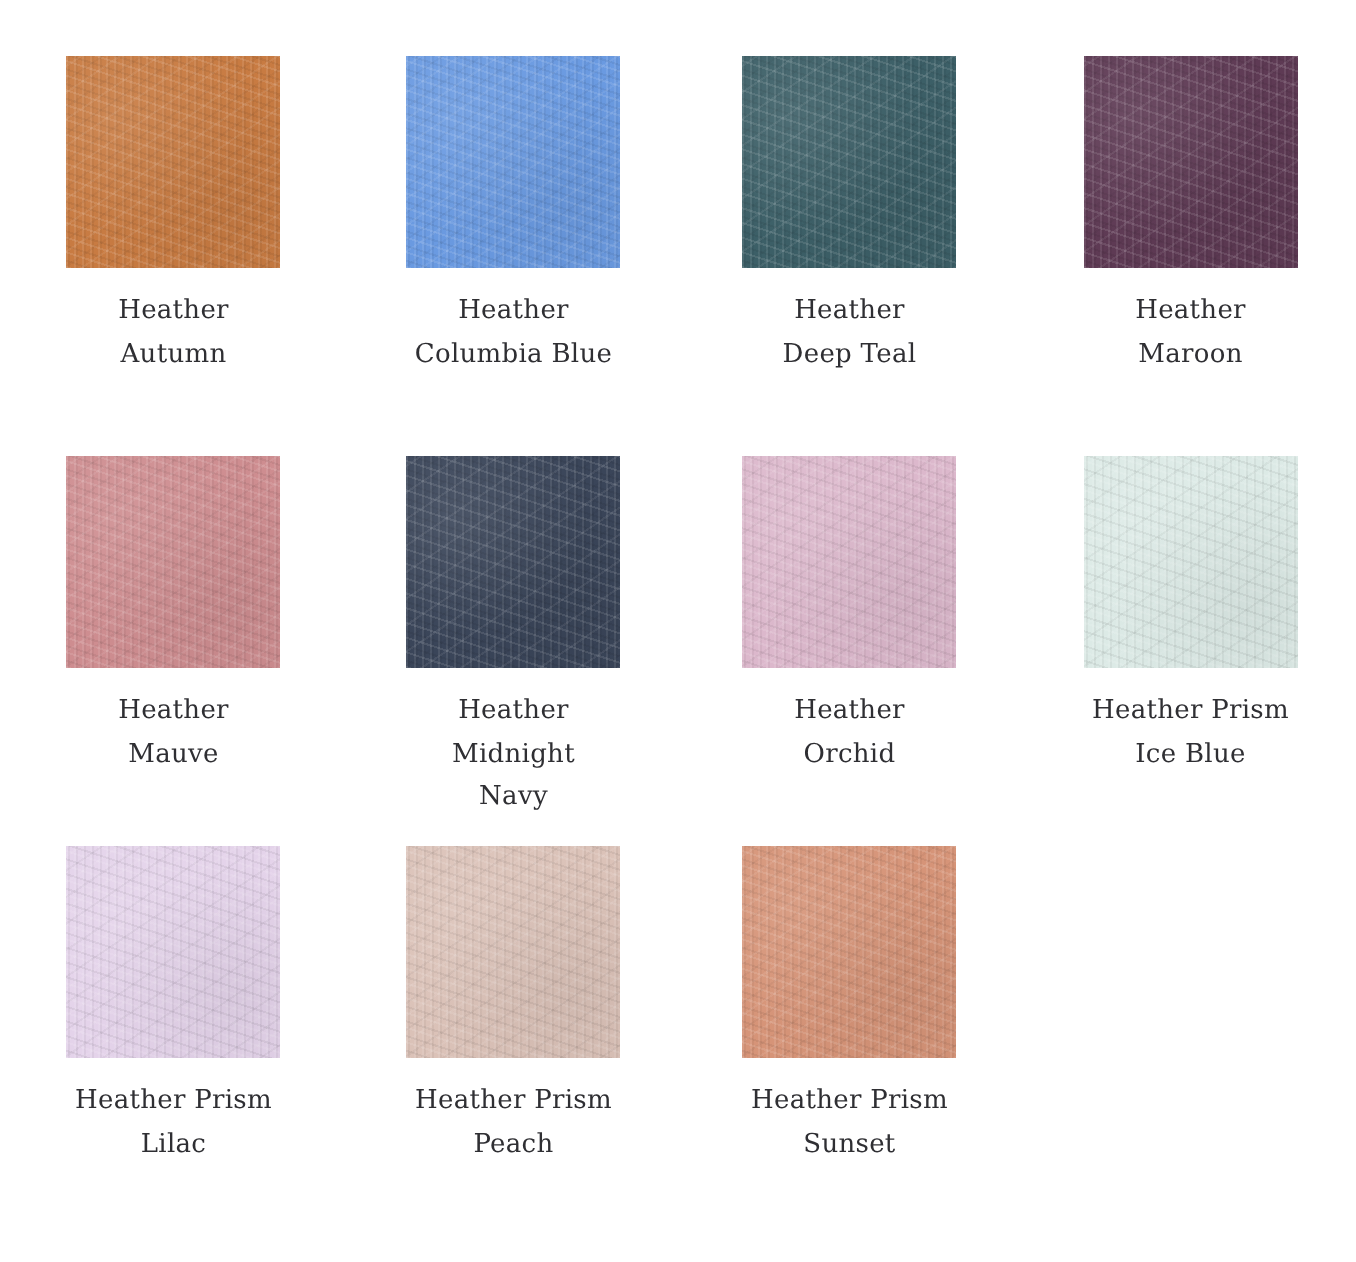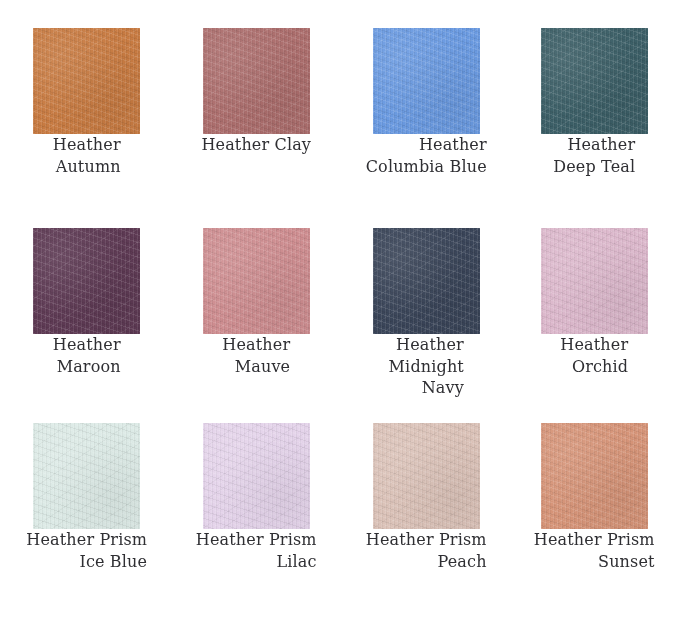--- a/index.html
+++ b/index.html
@@ -94,22 +94,23 @@
         rgba(0,0,0,0.0) 6px,
         rgba(0,0,0,0.0) 11px);
   }
   .swatch-chip .tex-d {
     background-image:
       radial-gradient(ellipse at 22% 28%, rgba(255,255,255,0.09), rgba(255,255,255,0) 58%),
       radial-gradient(ellipse at 78% 72%, rgba(0,0,0,0.055), rgba(0,0,0,0) 62%);
   }
 
   .swatch-label {
-    text-align: right;
-    font-size: 16px;
+    margin-top: 11px;
+    text-align: center;
+    font-size: 13px;
     line-height: 21.5px;
     color: #2f2f33;
     letter-spacing: 0.15px;
     white-space: pre-line;
     font-family: "DejaVu Serif", "Liberation Serif", serif;
   }
 </style>
 </head>
 <body style="background: rgb(255, 255, 255);">
 
@@ -118,29 +119,20 @@
       <div class="swatch-cell col-0 row-1">
         <div class="swatch-chip" title="Heather Autumn" style="background-color: rgb(200, 123, 66);">
           <div class="tex tex-a"></div>
           <div class="tex tex-b"></div>
           <div class="tex tex-c"></div>
           <div class="tex tex-d"></div>
         </div>
         <div class="swatch-label">Heather
 Autumn</div>
       </div>
-      <div class="swatch-cell col-1 row-1">
-        <div class="swatch-chip" title="Heather Clay" style="background-color: rgb(172, 110, 109);">
-          <div class="tex tex-a"></div>
-          <div class="tex tex-b"></div>
-          <div class="tex tex-c"></div>
-          <div class="tex tex-d"></div>
-        </div>
-        <div class="swatch-label">Heather Clay</div>
-      </div>
       <div class="swatch-cell col-2 row-1">
         <div class="swatch-chip" title="Heather Columbia Blue" style="background-color: rgb(106, 154, 225);">
           <div class="tex tex-a"></div>
           <div class="tex tex-b"></div>
           <div class="tex tex-c"></div>
           <div class="tex tex-d"></div>
         </div>
         <div class="swatch-label">Heather
 Columbia Blue</div>
       </div>

